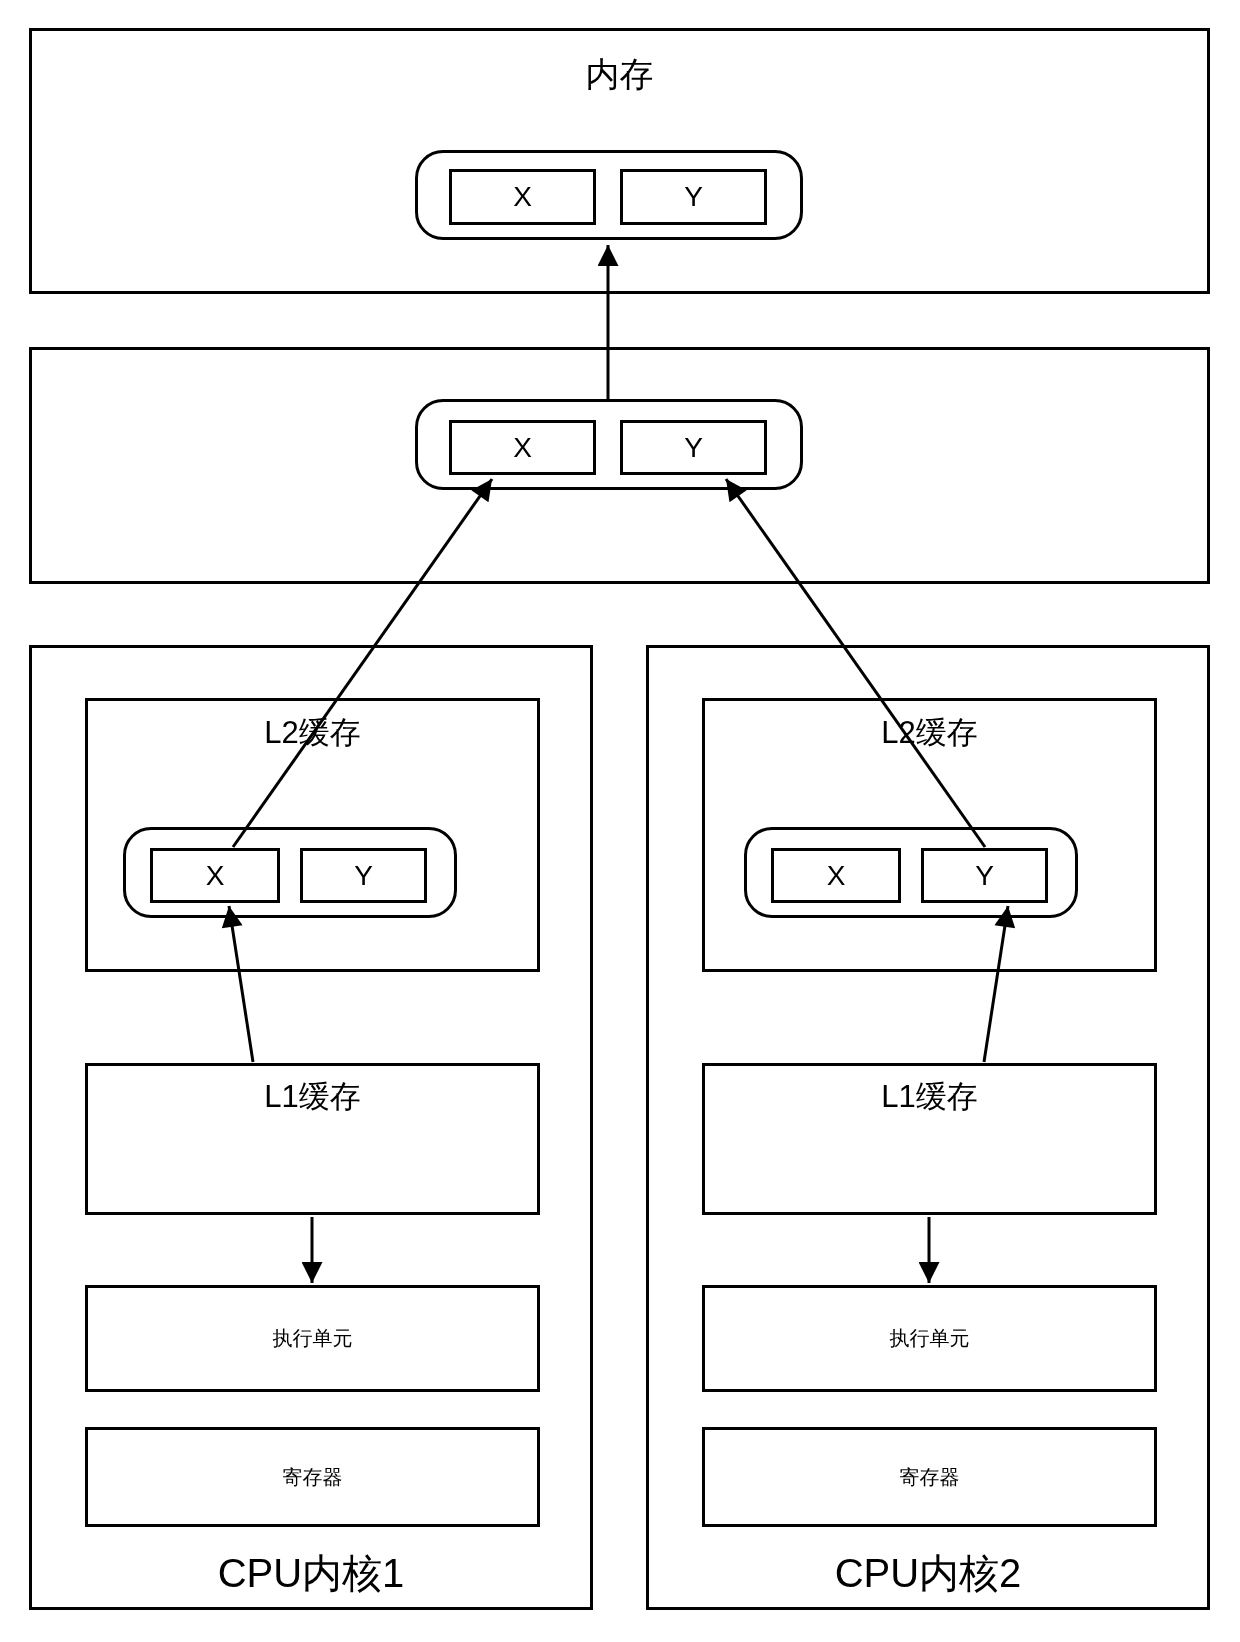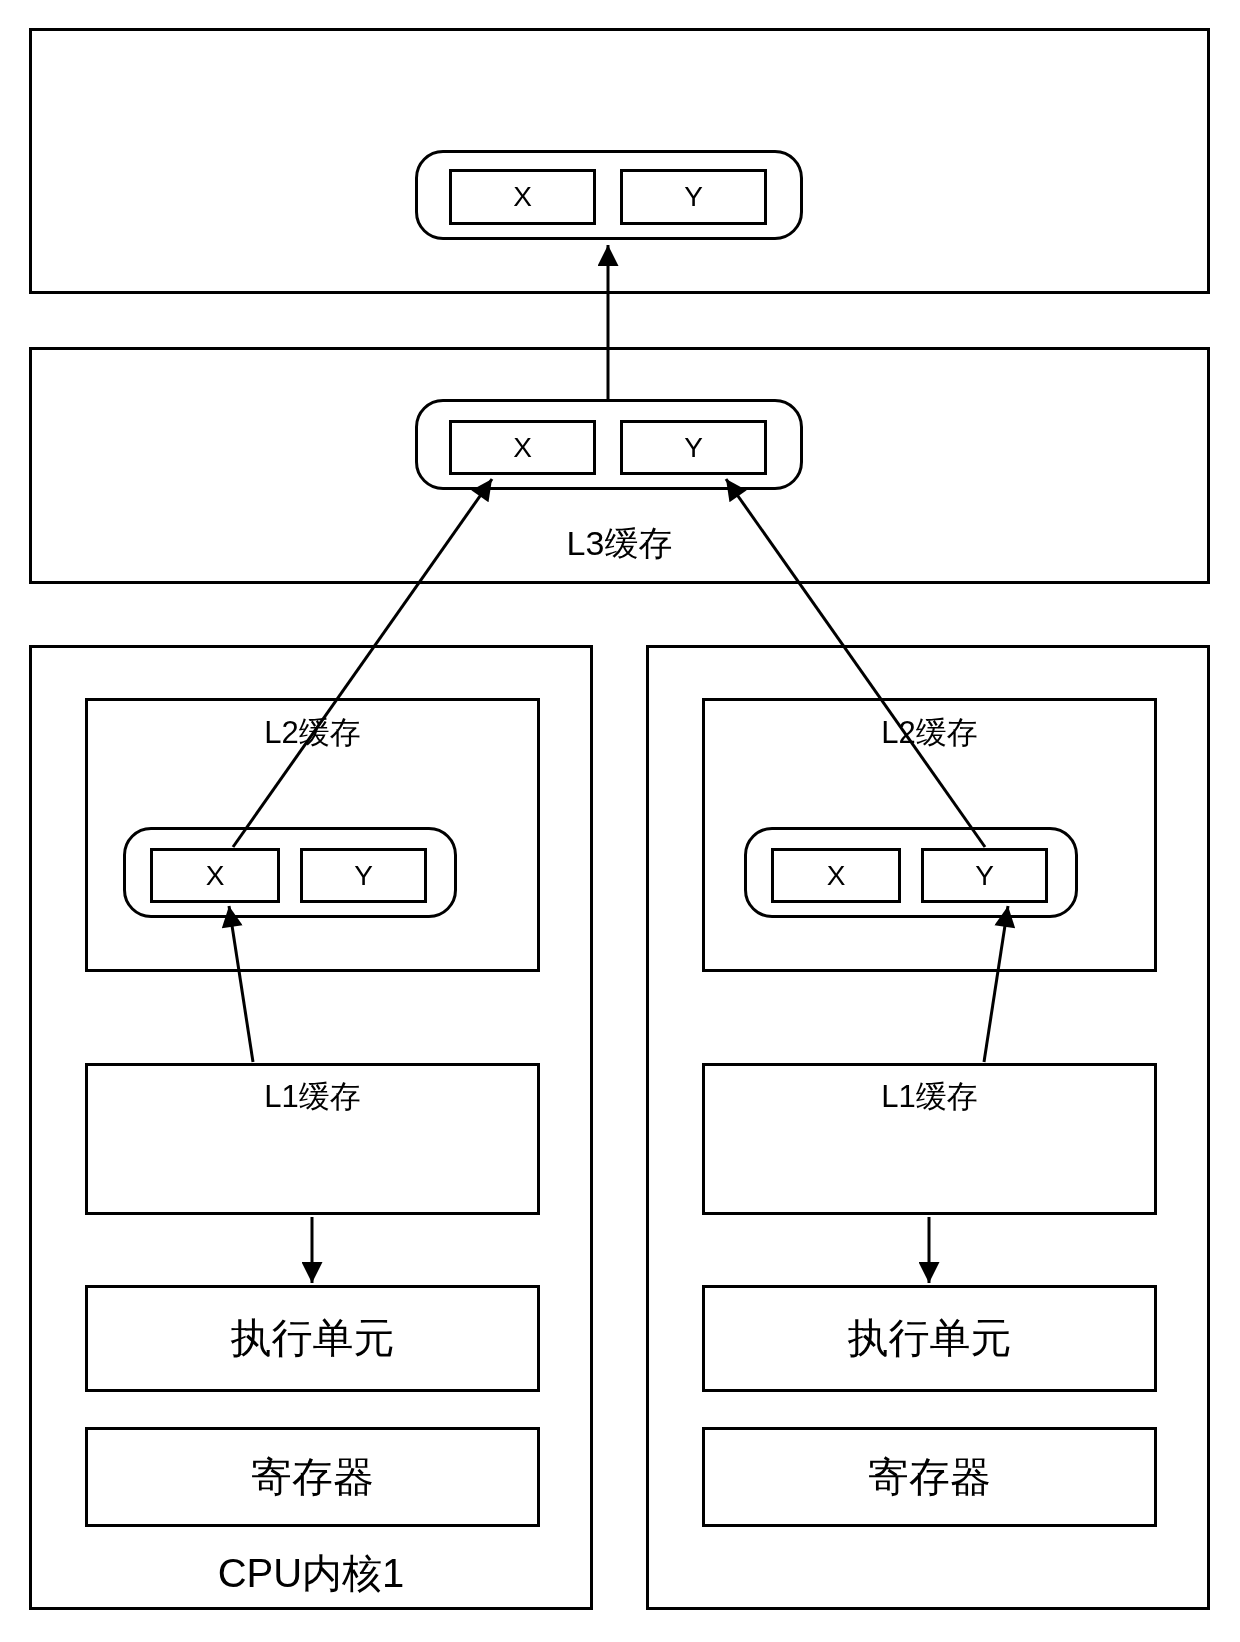--- a/index.html
+++ b/index.html
@@ -34,44 +34,44 @@
     text-align: center;
     white-space: nowrap;
   }
   .fs34 { font-size: 34px; }
   .fs31 { font-size: 31px; }
   .fs44 { font-size: 40px; }
   .centered {
     display: flex;
     align-items: center;
     justify-content: center;
-    font-size: 41px;
+    font-size: 20px;
   }
   #arrows {
     position: absolute;
     left: 0; top: 0;
     width: 1240px; height: 1642px;
     pointer-events: none;
   }
 </style>
 </head>
 <body>
 
 <div id="canvas">
 
   <div class="box" style="left:29px; top:28px; width:1181px; height:266px;"></div>
+  <div class="title fs34" style="left:29px; top:52px; width:1181px;">内存</div>
   <div class="box rgroup" style="left:415px; top:150px; width:388px; height:90px;"></div>
   <div class="slot" style="left:449px; top:169px; width:147px; height:56px;">X</div>
   <div class="slot" style="left:620px; top:169px; width:147px; height:56px;">Y</div>
 
   <div class="box" style="left:29px; top:347px; width:1181px; height:237px;"></div>
   <div class="box rgroup" style="left:415px; top:399px; width:388px; height:91px;"></div>
   <div class="slot" style="left:449px; top:420px; width:147px; height:55px;">X</div>
   <div class="slot" style="left:620px; top:420px; width:147px; height:55px;">Y</div>
-  <div class="title fs34" style="left:29px; top:521px; width:1181px;">L3缓存</div>
 
   <div class="box" style="left:29px; top:645px; width:564px; height:965px;"></div>
 
   <div class="box" style="left:85px; top:698px; width:455px; height:274px;"></div>
   <div class="title fs31" style="left:85px; top:712px; width:455px;">L2缓存</div>
   <div class="box rgroup" style="left:123px; top:827px; width:334px; height:91px;"></div>
   <div class="slot" style="left:150px; top:848px; width:130px; height:55px;">X</div>
   <div class="slot" style="left:300px; top:848px; width:127px; height:55px;">Y</div>
 
   <div class="box" style="left:85px; top:1063px; width:455px; height:152px;"></div>
@@ -91,20 +91,21 @@
   <div class="slot" style="left:771px; top:848px; width:130px; height:55px;">X</div>
   <div class="slot" style="left:921px; top:848px; width:127px; height:55px;">Y</div>
 
   <div class="box" style="left:702px; top:1063px; width:455px; height:152px;"></div>
   <div class="title fs31" style="left:702px; top:1076px; width:455px;">L1缓存</div>
 
   <div class="box centered" style="left:702px; top:1285px; width:455px; height:107px;">执行单元</div>
 
   <div class="box centered" style="left:702px; top:1427px; width:455px; height:100px;">寄存器</div>
 
+  <div class="title fs44" style="left:646px; top:1546px; width:564px;">CPU内核2</div>
 
   <svg id="arrows" viewBox="0 0 1240 1642" xmlns="http://www.w3.org/2000/svg">
     <defs>
       <marker id="ah" viewBox="0 0 10 10" refX="10" refY="5" markerWidth="27" markerHeight="21" orient="auto" markerUnits="userSpaceOnUse">
         <path d="M 0 0 L 10 5 L 0 10 z" fill="#000000"></path>
       </marker>
     </defs>
 
     <line x1="608" y1="400" x2="608" y2="245" stroke="#000000" stroke-width="3" marker-end="url(#ah)"></line>
 

